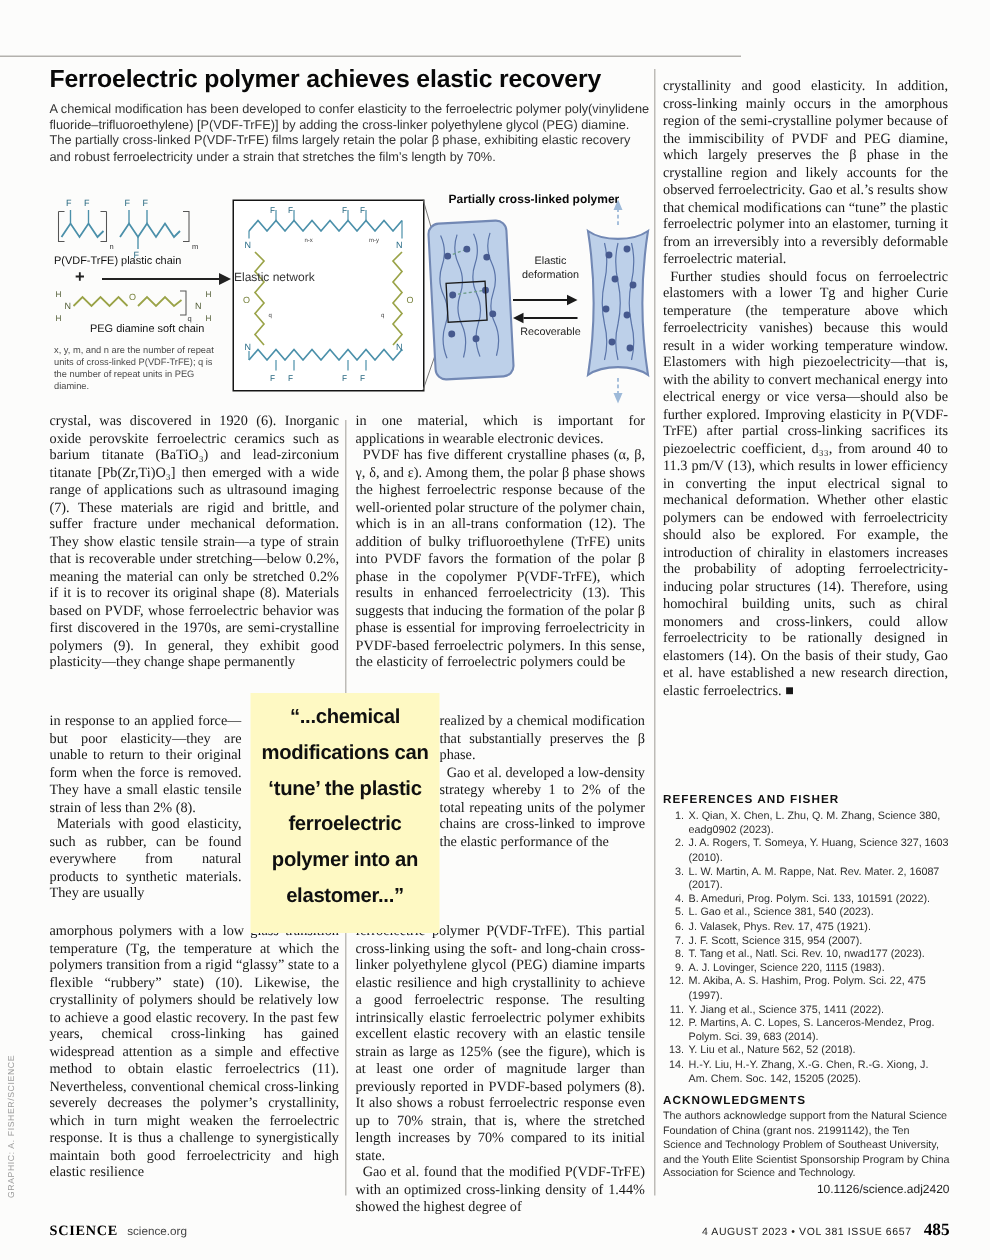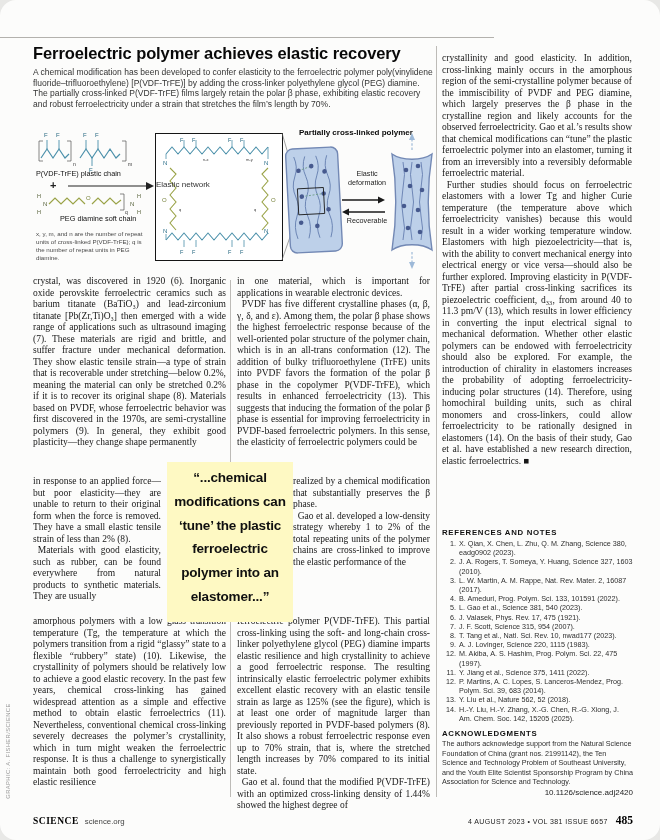--- a/index.html
+++ b/index.html
@@ -1,17 +1,17 @@
 <!DOCTYPE html>
 <html lang="en"><head>
 <meta charset="utf-8">
 <style>
   html,body{margin:0;padding:0;background:#e8e8e6;}
   .page{position:relative;width:660px;height:840px;background:#fcfcfb;overflow:hidden;
-        font-family:"Liberation Serif",serif;border-radius:16px;}
+        font-family:"Liberation Serif",serif;}
   .abs{position:absolute;}
   .body-text{font:9.5px/11.5px "Liberation Serif",serif;text-align:justify;color:#171717;
              white-space:pre-line;hyphens:auto;}
 
   #topRule{left:0;top:37px;width:494px;height:1px;background:#b3b1ad;}
   #credit{left:-51px;top:748px;width:118px;transform:rotate(-90deg);
           font:5.8px "Liberation Sans",sans-serif;color:#999;letter-spacing:.4px;text-align:center;}
 
   #title{left:33px;top:44px;width:402px;font:bold 16.5px "Liberation Sans",sans-serif;
          color:#090909;letter-spacing:-.1px;}
@@ -223,21 +223,21 @@
   <div class="abs" id="quote">“...chemical
 modifications can
 ‘tune’ the plastic
 ferroelectric
 polymer into an
 elastomer...”</div>
 
   <div class="abs body-text" id="colC">crystallinity and good elasticity. In addition, cross-linking mainly occurs in the amorphous region of the semi-crystalline polymer because of the immiscibility of PVDF and PEG diamine, which largely preserves the β phase in the crystalline region and likely accounts for the observed ferroelectricity. Gao et al.’s results show that chemical modifications can “tune” the plastic ferroelectric polymer into an elastomer, turning it from an irreversibly into a reversibly deformable ferroelectric material.
  Further studies should focus on ferroelectric elastomers with a lower Tg and higher Curie temperature (the temperature above which ferroelectricity vanishes) because this would result in a wider working temperature window. Elastomers with high piezoelectricity—that is, with the ability to convert mechanical energy into electrical energy or vice versa—should also be further explored. Improving elasticity in P(VDF-TrFE) after partial cross-linking sacrifices its piezoelectric coefficient, d₃₃, from around 40 to 11.3 pm/V (13), which results in lower efficiency in converting the input electrical signal to mechanical deformation. Whether other elastic polymers can be endowed with ferroelectricity should also be explored. For example, the introduction of chirality in elastomers increases the probability of adopting ferroelectricity-inducing polar structures (14). Therefore, using homochiral building units, such as chiral monomers and cross-linkers, could allow ferroelectricity to be rationally designed in elastomers (14). On the basis of their study, Gao et al. have established a new research direction, elastic ferroelectrics. ■</div>
 
-  <div class="abs" id="refsHeading">REFERENCES AND NOTES</div>
+  <div class="abs" id="refsHeading">REFERENCES AND FISHER</div>
   <div class="abs" id="refs">
     <div class="ref">
         <span class="n">1.</span>
         <span class="t">X. Qian, X. Chen, L. Zhu, Q. M. Zhang, Science 380, eadg0902 (2023).</span>
       </div>
     <div class="ref">
         <span class="n">2.</span>
         <span class="t">J. A. Rogers, T. Someya, Y. Huang, Science 327, 1603 (2010).</span>
       </div>
     <div class="ref">

